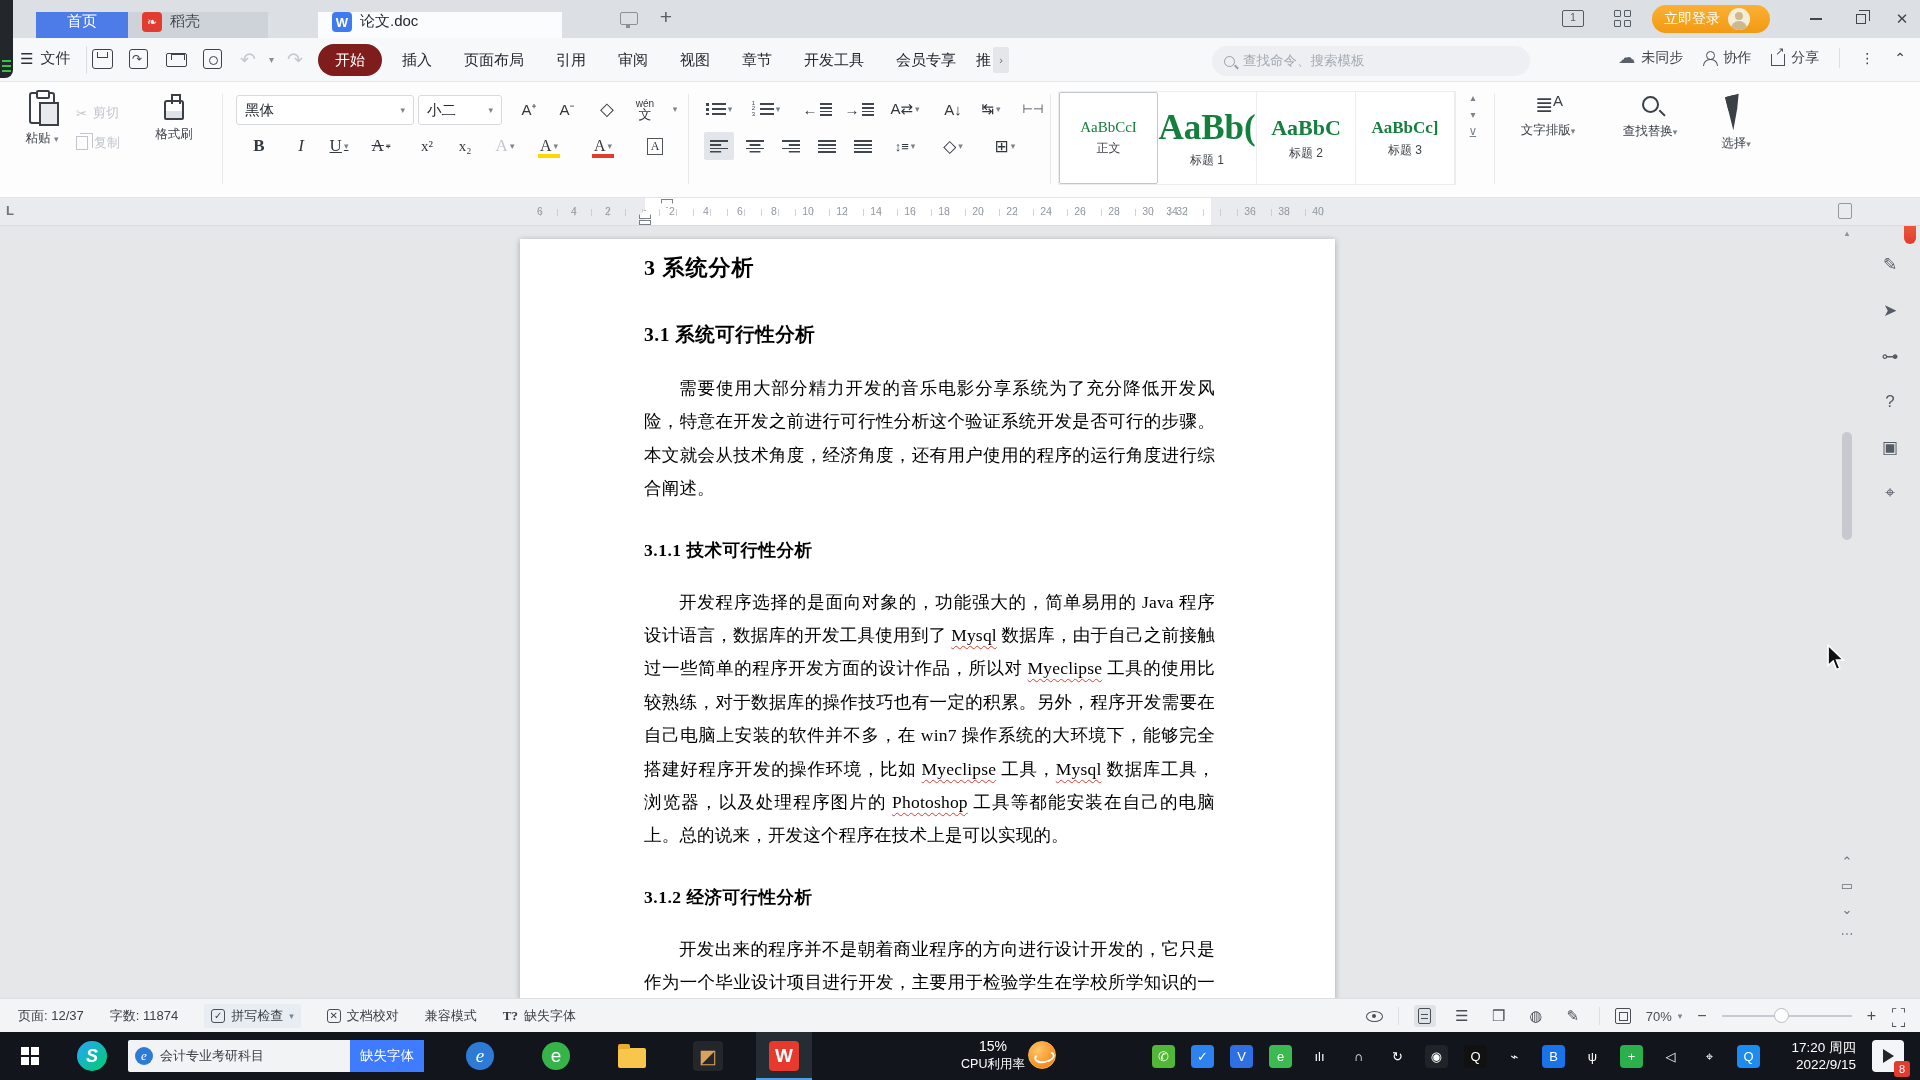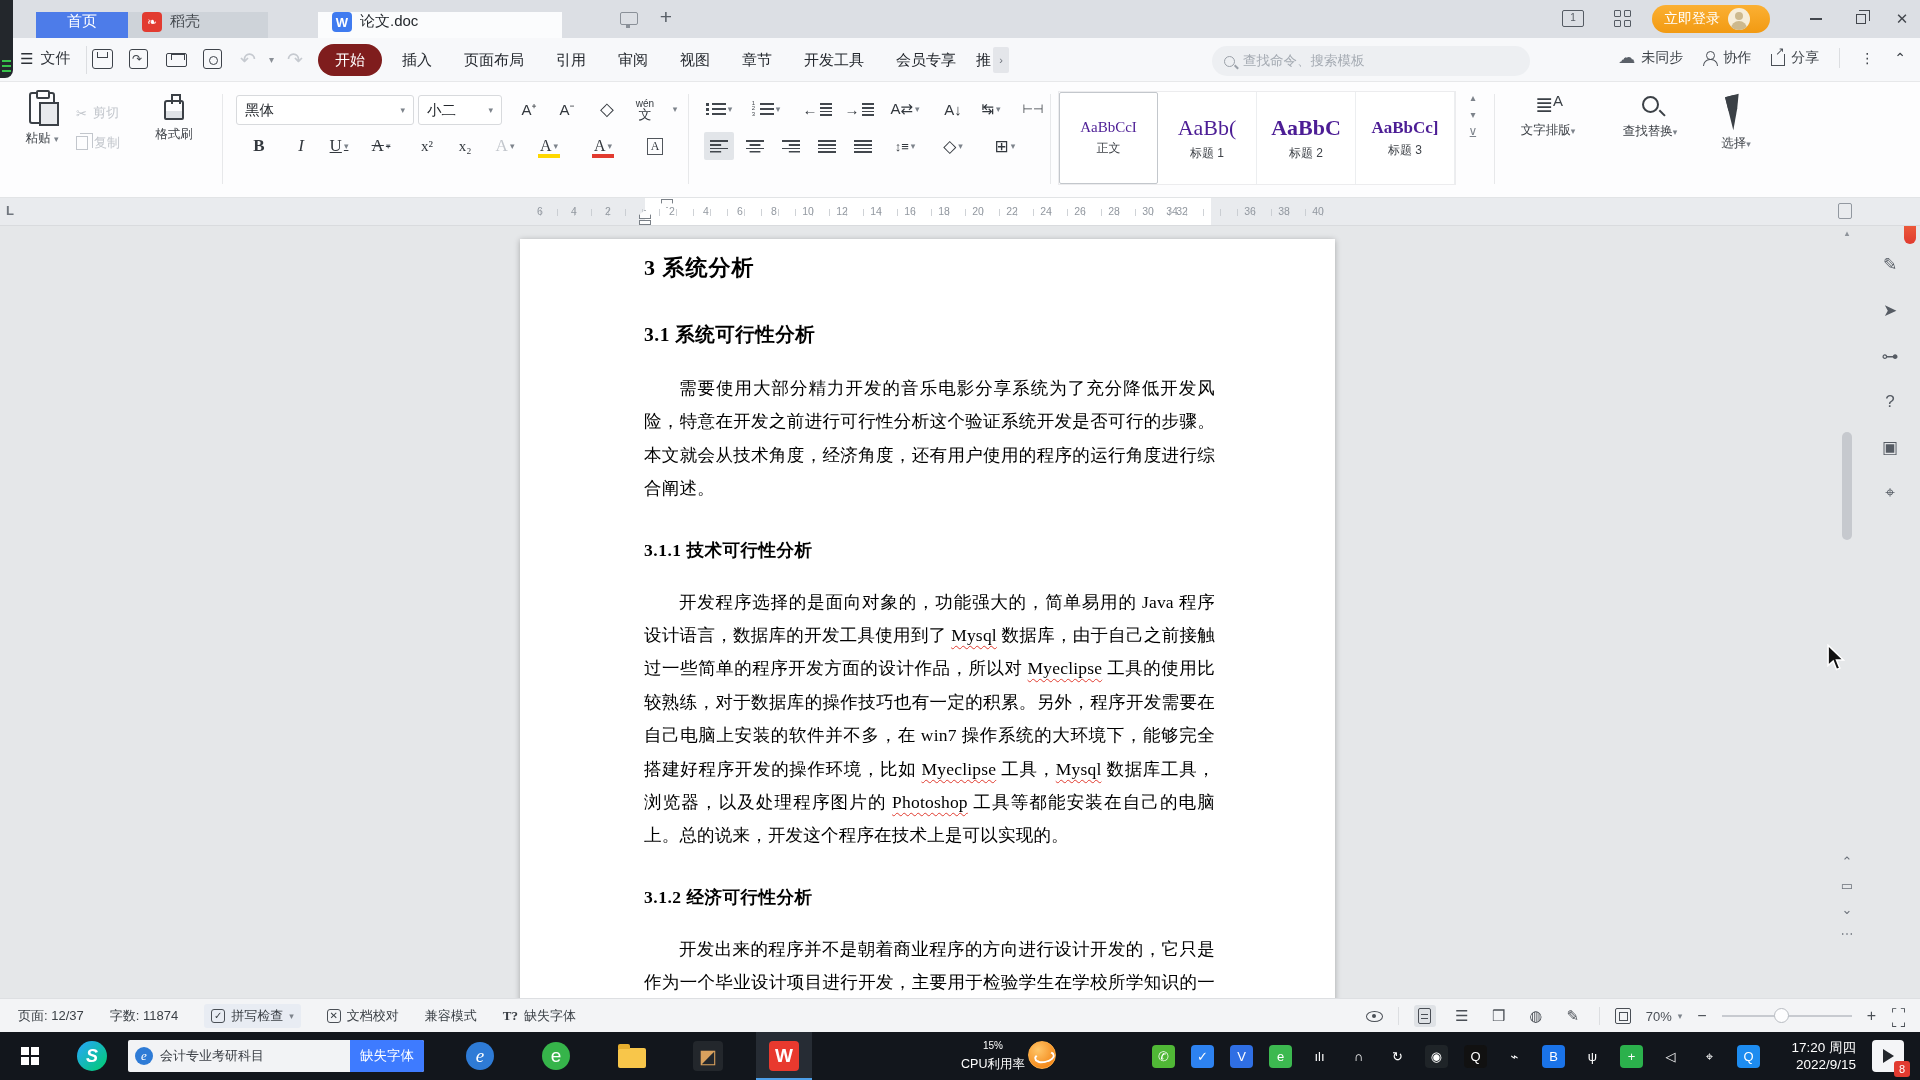--- a/index.html
+++ b/index.html
@@ -98,21 +98,21 @@
   .bars-f { background:repeating-linear-gradient(to bottom,#42474d 0 1.8px,transparent 1.8px 3.8px); }
   .bars-c { background:repeating-linear-gradient(to bottom,#42474d 0 1.8px,transparent 1.8px 3.8px); clip-path:polygon(0 0,100% 0,100% 25%,80% 25%,80% 50%,100% 50%,100% 75%,80% 75%,80% 100%,0 100%,20% 100%,20% 75%,0 75%,0 50%,20% 50%,20% 25%,0 25%); }
   .sel-chip { background:#e2e5e9; border-radius:2px; }
   .list-ic { width:20px; height:14px; position:relative; }
   .list-ic::before { content:""; position:absolute; left:6px; top:1px; width:14px; height:12px; background:repeating-linear-gradient(to bottom,#42474d 0 1.8px,transparent 1.8px 5px); }
   .list-ic.bul::after { content:""; position:absolute; left:0; top:1px; width:3px; height:12px; background:repeating-linear-gradient(to bottom,#42474d 0 2.6px,transparent 2.6px 5px); }
   .list-ic.num::after { content:"1 2 3"; position:absolute; left:-2px; top:-1px; font-size:6px; letter-spacing:0; width:6px; line-height:5.4px; color:#42474d; white-space:normal; }
   .styles-gallery { position:absolute; left:1058px; top:9px; width:398px; height:94px; display:flex; background:#fff; border:1px solid #ececee; }
   .style-card { width:25%; border-right:1px solid #eceef0; display:flex; flex-direction:column; align-items:center; justify-content:center; gap:4px; }
   .style-card.selected { border:1px solid #c3c7cc; border-radius:2px; }
-  .style-sample { font-family:"Liberation Serif", serif; color:#4c1d95; white-space:nowrap; }
+  .style-sample { font-family:"Liberation Serif", serif; color:#15803d; white-space:nowrap; }
   .style-name { font-size:12px; color:#3e4248; }
   .gal-arrows { position:absolute; left:1462px; top:10px; width:22px; display:flex; flex-direction:column; gap:6px; align-items:center; color:#7d838b; font-size:10px; }
   .typeset-ic { margin:0 auto; width:26px; height:24px; position:relative; }
   .typeset-ic::before { content:"≣"; position:absolute; left:0; top:0; font-size:22px; color:#3b4046; }
   .typeset-ic::after { content:"A"; position:absolute; right:-2px; top:0px; font-size:15px; color:#3b4046; }
   .findmag { margin:0 auto; width:17px; height:17px; border:2px solid #3b4046; border-radius:50%; position:relative; margin-top:4px; }
   .findmag::after { content:""; position:absolute; left:14px; top:14px; width:8px; height:2.4px; background:#3b4046; transform:rotate(45deg); }
   .cursor-ic { margin:0 auto; margin-top:3px; width:0; height:0; border-left:9px solid #3b4046; border-right:5px solid transparent; border-bottom:20px solid transparent; border-top:14px solid #3b4046; transform:rotate(-14deg); }
 
   
@@ -171,21 +171,21 @@
   .sogou-ic { width:30px; height:30px; border-radius:50%; background:linear-gradient(135deg,#27a5ff,#00ce6c); color:#fff; font-weight:bold; font-size:18px; display:flex; align-items:center; justify-content:center; font-style:italic; }
   .deskband { position:absolute; left:128px; top:8px; width:296px; height:32px; background:#f2f3f5; border-radius:2px; display:flex; align-items:center; overflow:hidden; }
   .ie-small { width:18px; height:18px; border-radius:50%; background:#2e7bd6; color:#fff; font-size:13px; font-style:italic; font-family:"Liberation Serif",serif; display:flex; align-items:center; justify-content:center; margin:0 7px; flex:none; }
   .deskband-text { font-size:13px; color:#3c4046; flex:1; white-space:nowrap; }
   .deskband-btn { width:74px; height:32px; background:#3e7bff; color:#fff; font-size:13.5px; display:flex; align-items:center; justify-content:center; flex:none; }
   .app-ic { width:30px; height:30px; display:flex; align-items:center; justify-content:center; border-radius:4px; font-size:19px; }
   .tb-app.active { background:#262c34; box-shadow:inset 0 -2px 0 #4d9fe8; }
   .folder-ic { width:28px; height:20px; background:#f8c64a; border-radius:2px; position:relative; margin-top:4px; }
   .folder-ic::before { content:""; position:absolute; left:0; top:-4px; width:12px; height:5px; background:#e7ae2e; border-radius:2px 2px 0 0; }
   .cpu-widget { position:absolute; left:938px; top:4px; width:110px; color:#fff; text-align:center; }
-  .cpu-pct { font-size:10px; line-height:20px; }
+  .cpu-pct { font-size:14px; line-height:20px; }
   .cpu-lbl { font-size:12.5px; line-height:16px; }
   .ball-ic { position:absolute; left:1028px; top:9px; width:28px; height:28px; border-radius:50%; background:radial-gradient(circle at 35% 30%,#ffc76a,#f07400); border:1px solid #ffae45; }
   .ball-ic::after { content:""; position:absolute; left:5px; top:9px; width:17px; height:8px; border:2px solid #fff; border-radius:50%; border-top-color:transparent; transform:rotate(-12deg); }
   .tray { position:absolute; left:1152px; top:13px; display:flex; gap:16px; }
   .tray-ic { width:23px; height:23px; border-radius:4px; display:flex; align-items:center; justify-content:center; font-size:13px; color:#fff; }
   .clock { position:absolute; left:1744px; top:7px; width:112px; color:#fff; font-size:13.5px; line-height:17px; text-align:right; }
   .media-btn { position:absolute; left:1872px; top:8px; width:32px; height:32px; background:#f4f5f7; border-radius:4px; display:flex; align-items:center; justify-content:center; }
   .play-tri { width:0; height:0; border-left:11px solid #23272c; border-top:7px solid transparent; border-bottom:7px solid transparent; }
   .badge { position:absolute; right:-6px; bottom:-5px; min-width:16px; height:16px; background:#e23b30; color:#fff; font-size:11px; border-radius:3px; display:flex; align-items:center; justify-content:center; padding:0 3px; }
 </style>
@@ -439,21 +439,21 @@
     </div>
 
   <div class="rb-div" style="left:1050px"></div>
 
   <div class="styles-gallery">
       <div class="style-card selected">
         <div class="style-sample" style="font-size: 15px;">AaBbCcI</div>
         <div class="style-name">正文</div>
       </div>
       <div class="style-card">
-        <div class="style-sample" style="font-size: 22px; font-weight: normal;">AaBb(</div>
+        <div class="style-sample" style="font-size: 35px; font-weight: bold;">AaBb(</div>
         <div class="style-name">标题 1</div>
       </div>
       <div class="style-card">
         <div class="style-sample" style="font-size: 22px; font-weight: bold;">AaBbC</div>
         <div class="style-name">标题 2</div>
       </div>
       <div class="style-card">
         <div class="style-sample" style="font-size: 17px; font-weight: bold;">AaBbCc]</div>
         <div class="style-name">标题 3</div>
       </div>

